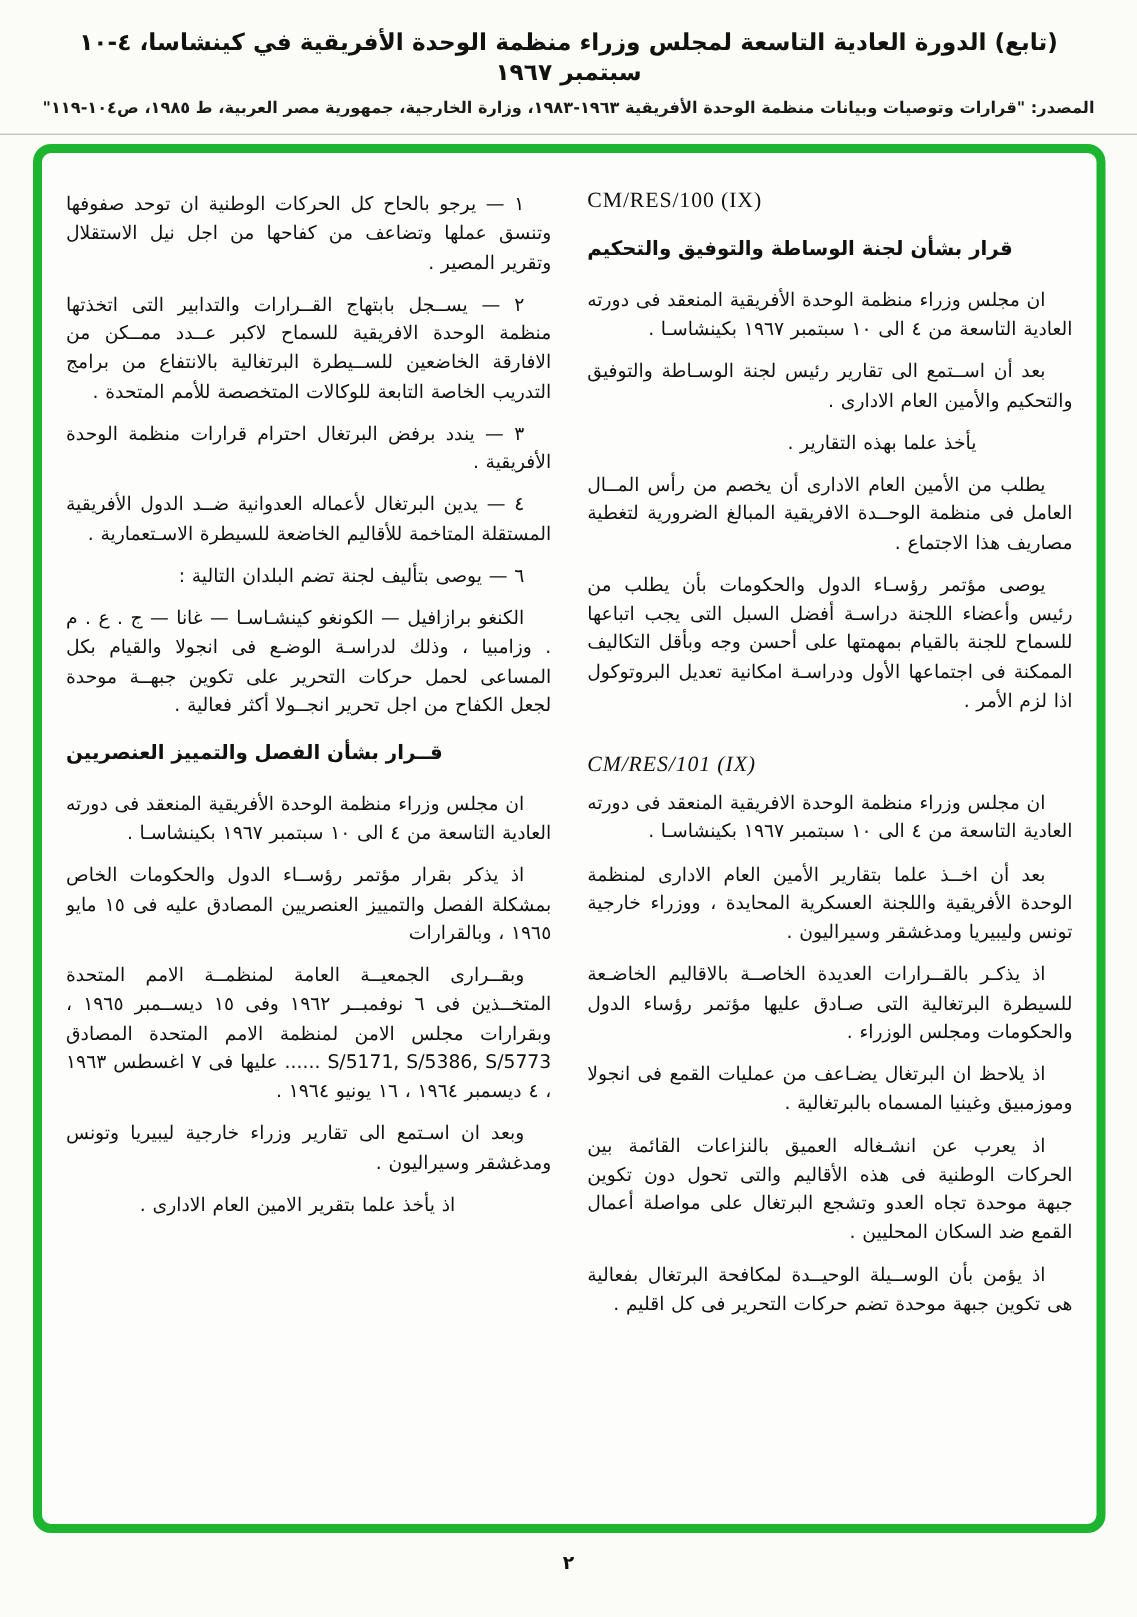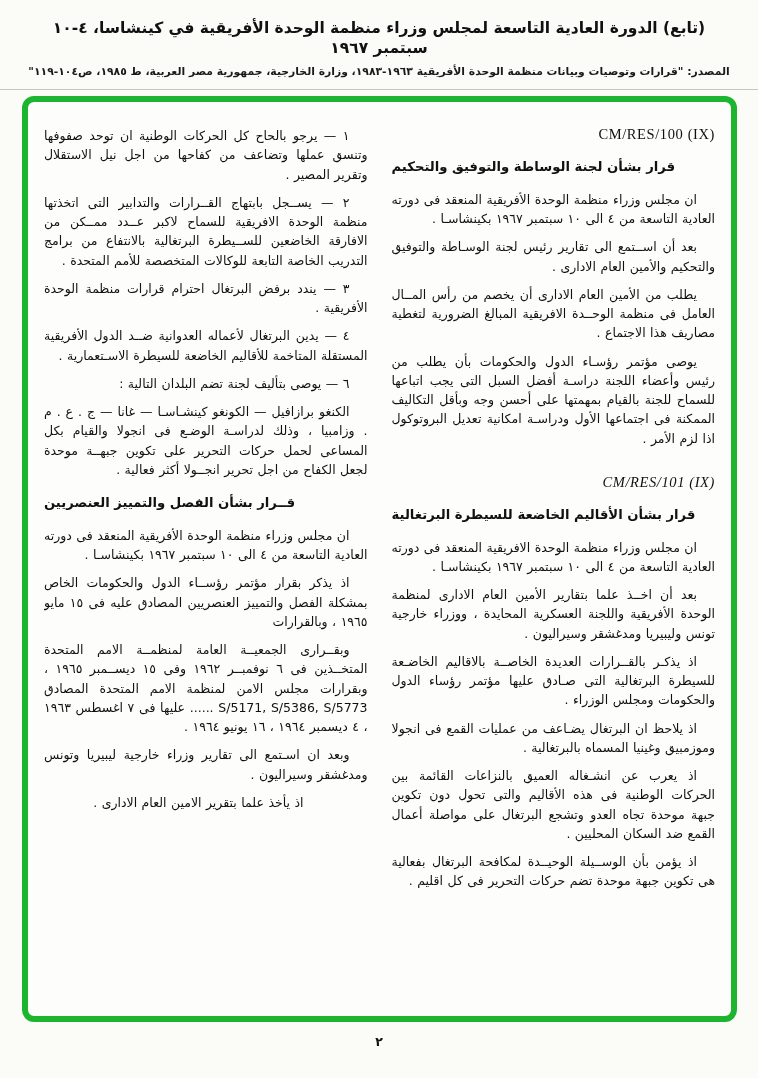--- a/index.html
+++ b/index.html
@@ -45,21 +45,21 @@
     margin: 0 0 9px 0; text-indent: 18px;
     word-spacing: 0.5px;
   }
   .para.lead-indent { text-indent: 64px; }
   .heading {
     direction: rtl; text-align: left; font-weight: bold;
     font-size: 13.2px; line-height: 1.5;
     margin: 14px 0 13px 0;
   }
   .code {
-    direction: ltr; text-align: right;
+    direction: ltr; text-align: left;
     font-family: "Liberation Serif", "DejaVu Serif", serif;
     font-size: 14.5px; letter-spacing: 0.6px;
     margin: 0 0 6px 0; white-space: nowrap;
   }
   .code.section-top { margin-top: 26px; font-style: italic; }
   .code-multi {
     direction: ltr; text-align: left;
     font-family: "Liberation Serif", "DejaVu Serif", serif;
     font-size: 13.5px; letter-spacing: 0.4px;
     line-height: 1.5; margin: 0 0 4px 0;
@@ -83,24 +83,24 @@
   </div>
 
   <div class="frame" style="border-color: rgb(29, 180, 47);">
     <div class="cols">
 
       <div class="col">
         <div class="code">CM/RES/100 (IX)</div>
         <div class="heading">قرار بشأن لجنة الوساطة والتوفيق والتحكيم</div>
         <p class="para">ان مجلس وزراء منظمة الوحدة الأفريقية المنعقد فى دورته العادية التاسعة من ٤ الى ١٠ سبتمبر ١٩٦٧ بكينشاسـا .</p>
         <p class="para">بعد أن اســتمع الى تقارير رئيس لجنة الوسـاطة والتوفيق والتحكيم والأمين العام الادارى .</p>
+        <p class="para lead-indent">يأخذ علما بهذه التقارير .</p>
         <p class="para">يطلب من الأمين العام الادارى أن يخصم من رأس المــال العامل فى منظمة الوحــدة الافريقية المبالغ الضرورية لتغطية مصاريف هذا الاجتماع .</p>
         <p class="para">يوصى مؤتمر رؤسـاء الدول والحكومات بأن يطلب من رئيس وأعضاء اللجنة دراسـة أفضل السبل التى يجب اتباعها للسماح للجنة بالقيام بمهمتها على أحسن وجه وبأقل التكاليف الممكنة فى اجتماعها الأول ودراسـة امكانية تعديل البروتوكول اذا لزم الأمر .</p>
         <div class="code section-top">CM/RES/101 (IX)</div>
-        <div class="heading">قرار بشأن الأقاليم الخاضعة للسيطرة البرتغالية</div>
         <p class="para">ان مجلس وزراء منظمة الوحدة الافريقية المنعقد فى دورته العادية التاسعة من ٤ الى ١٠ سبتمبر ١٩٦٧ بكينشاسـا .</p>
         <p class="para">بعد أن اخــذ علما بتقارير الأمين العام الادارى لمنظمة الوحدة الأفريقية واللجنة العسكرية المحايدة ، ووزراء خارجية تونس وليبيريا ومدغشقر وسيراليون .</p>
         <p class="para">اذ يذكـر بالقــرارات العديدة الخاصــة بالاقاليم الخاضـعة للسيطرة البرتغالية التى صـادق عليها مؤتمر رؤساء الدول والحكومات ومجلس الوزراء .</p>
         <p class="para">اذ يلاحظ ان البرتغال يضـاعف من عمليات القمع فى انجولا وموزمبيق وغينيا المسماه بالبرتغالية .</p>
         <p class="para">اذ يعرب عن انشـغاله العميق بالنزاعات القائمة بين الحركات الوطنية فى هذه الأقاليم والتى تحول دون تكوين جبهة موحدة تجاه العدو وتشجع البرتغال على مواصلة أعمال القمع ضد السكان المحليين .</p>
         <p class="para">اذ يؤمن بأن الوســيلة الوحيــدة لمكافحة البرتغال بفعالية هى تكوين جبهة موحدة تضم حركات التحرير فى كل اقليم .</p>
       </div>
 
       <div class="col">
         <p class="para">١ — يرجو بالحاح كل الحركات الوطنية ان توحد صفوفها وتنسق عملها وتضاعف من كفاحها من اجل نيل الاستقلال وتقرير المصير .</p>

